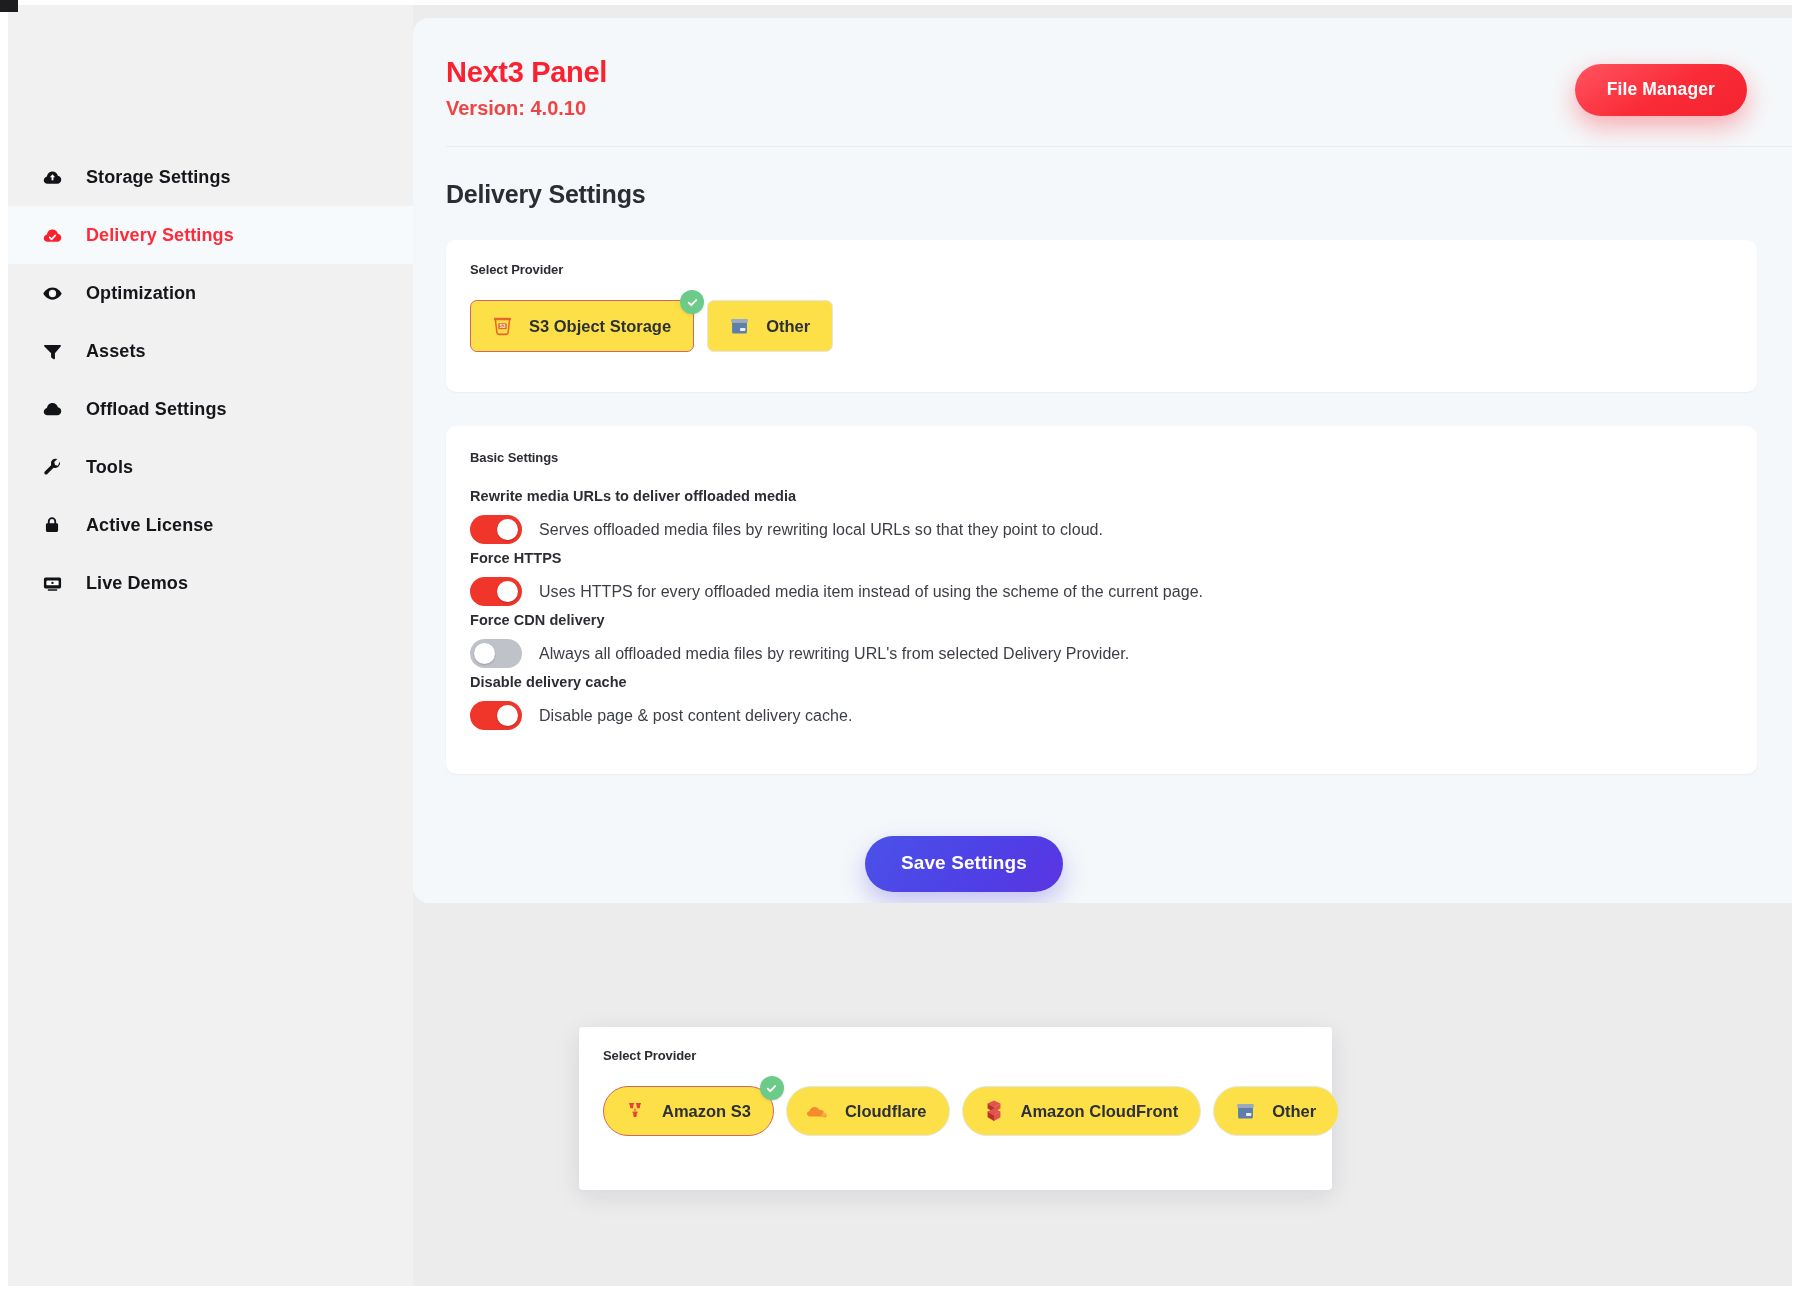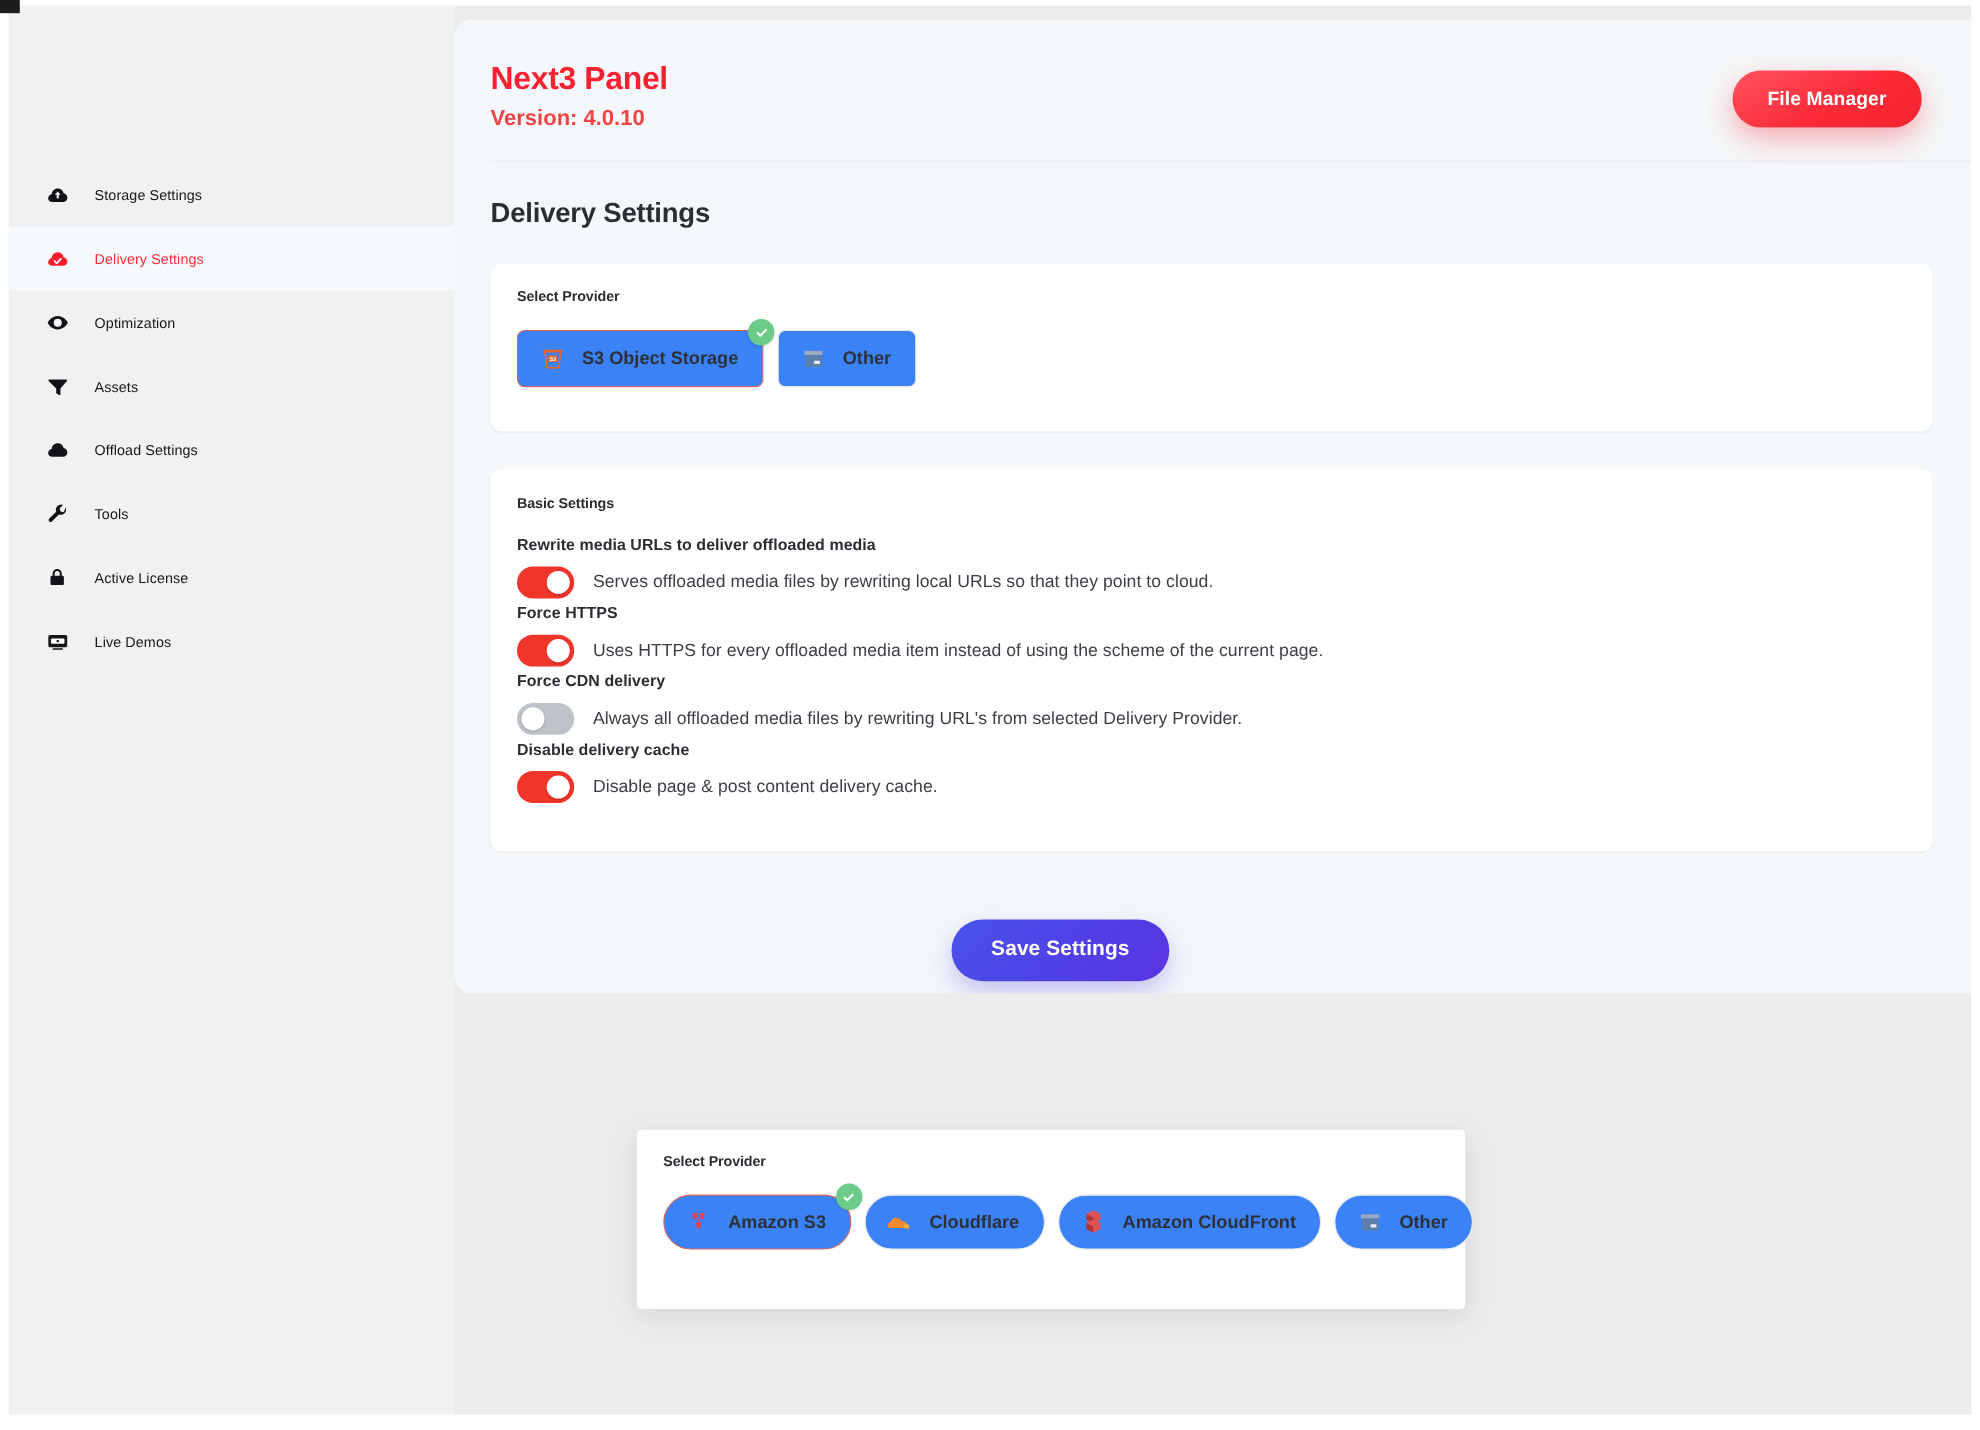--- a/index.html
+++ b/index.html
@@ -32,22 +32,22 @@
   }
   .nav { position:absolute; left:0; top:148px; width:405px; }
   .nav-item {
     display: flex; align-items: center;
     height: 58px;
     padding-left: 33px;
     gap: 23px;
     cursor: pointer;
   }
   .nav-item .label {
-    font-size: 13px;
-    font-weight: 400;
+    font-size: 18px;
+    font-weight: 700;
     color: #15161a;
     letter-spacing: 0.1px;
     white-space: nowrap;
     text-align: right;
   }
   .nav-item.active { background: #f6fafc; }
   .nav-item.active .label { color: #ff2b38; }
   .nav-ico { width: 22px; height: 22px; display:flex; align-items:center; justify-content:center; flex:none;}
   .nav-ico svg { display:block; }
 
@@ -119,21 +119,21 @@
   }
   #card-provider .card-title { position:absolute; left:24px; top:22px; }
   #card-basic    .card-title { position:absolute; left:24px; top:24px; }
 
   .provider-row { position:absolute; left:24px; top:60px; display:flex; gap:13px; }
   .provider-chip {
     position: relative;
     display: flex; align-items: center; gap: 14px;
     height: 52px;
     padding: 0 22px 0 18px;
-    background: #3b82f6;
+    background: #fde047;
     border: 1px solid #e3e7ec;
     border-radius: 7px;
     cursor: pointer;
   }
   .provider-chip.selected { border-color: #d4665f; }
   .provider-chip .pname {
     font-size: 16.5px; font-weight: 600; color: #2d3038;
     white-space: nowrap;
   }
   .check-badge {

